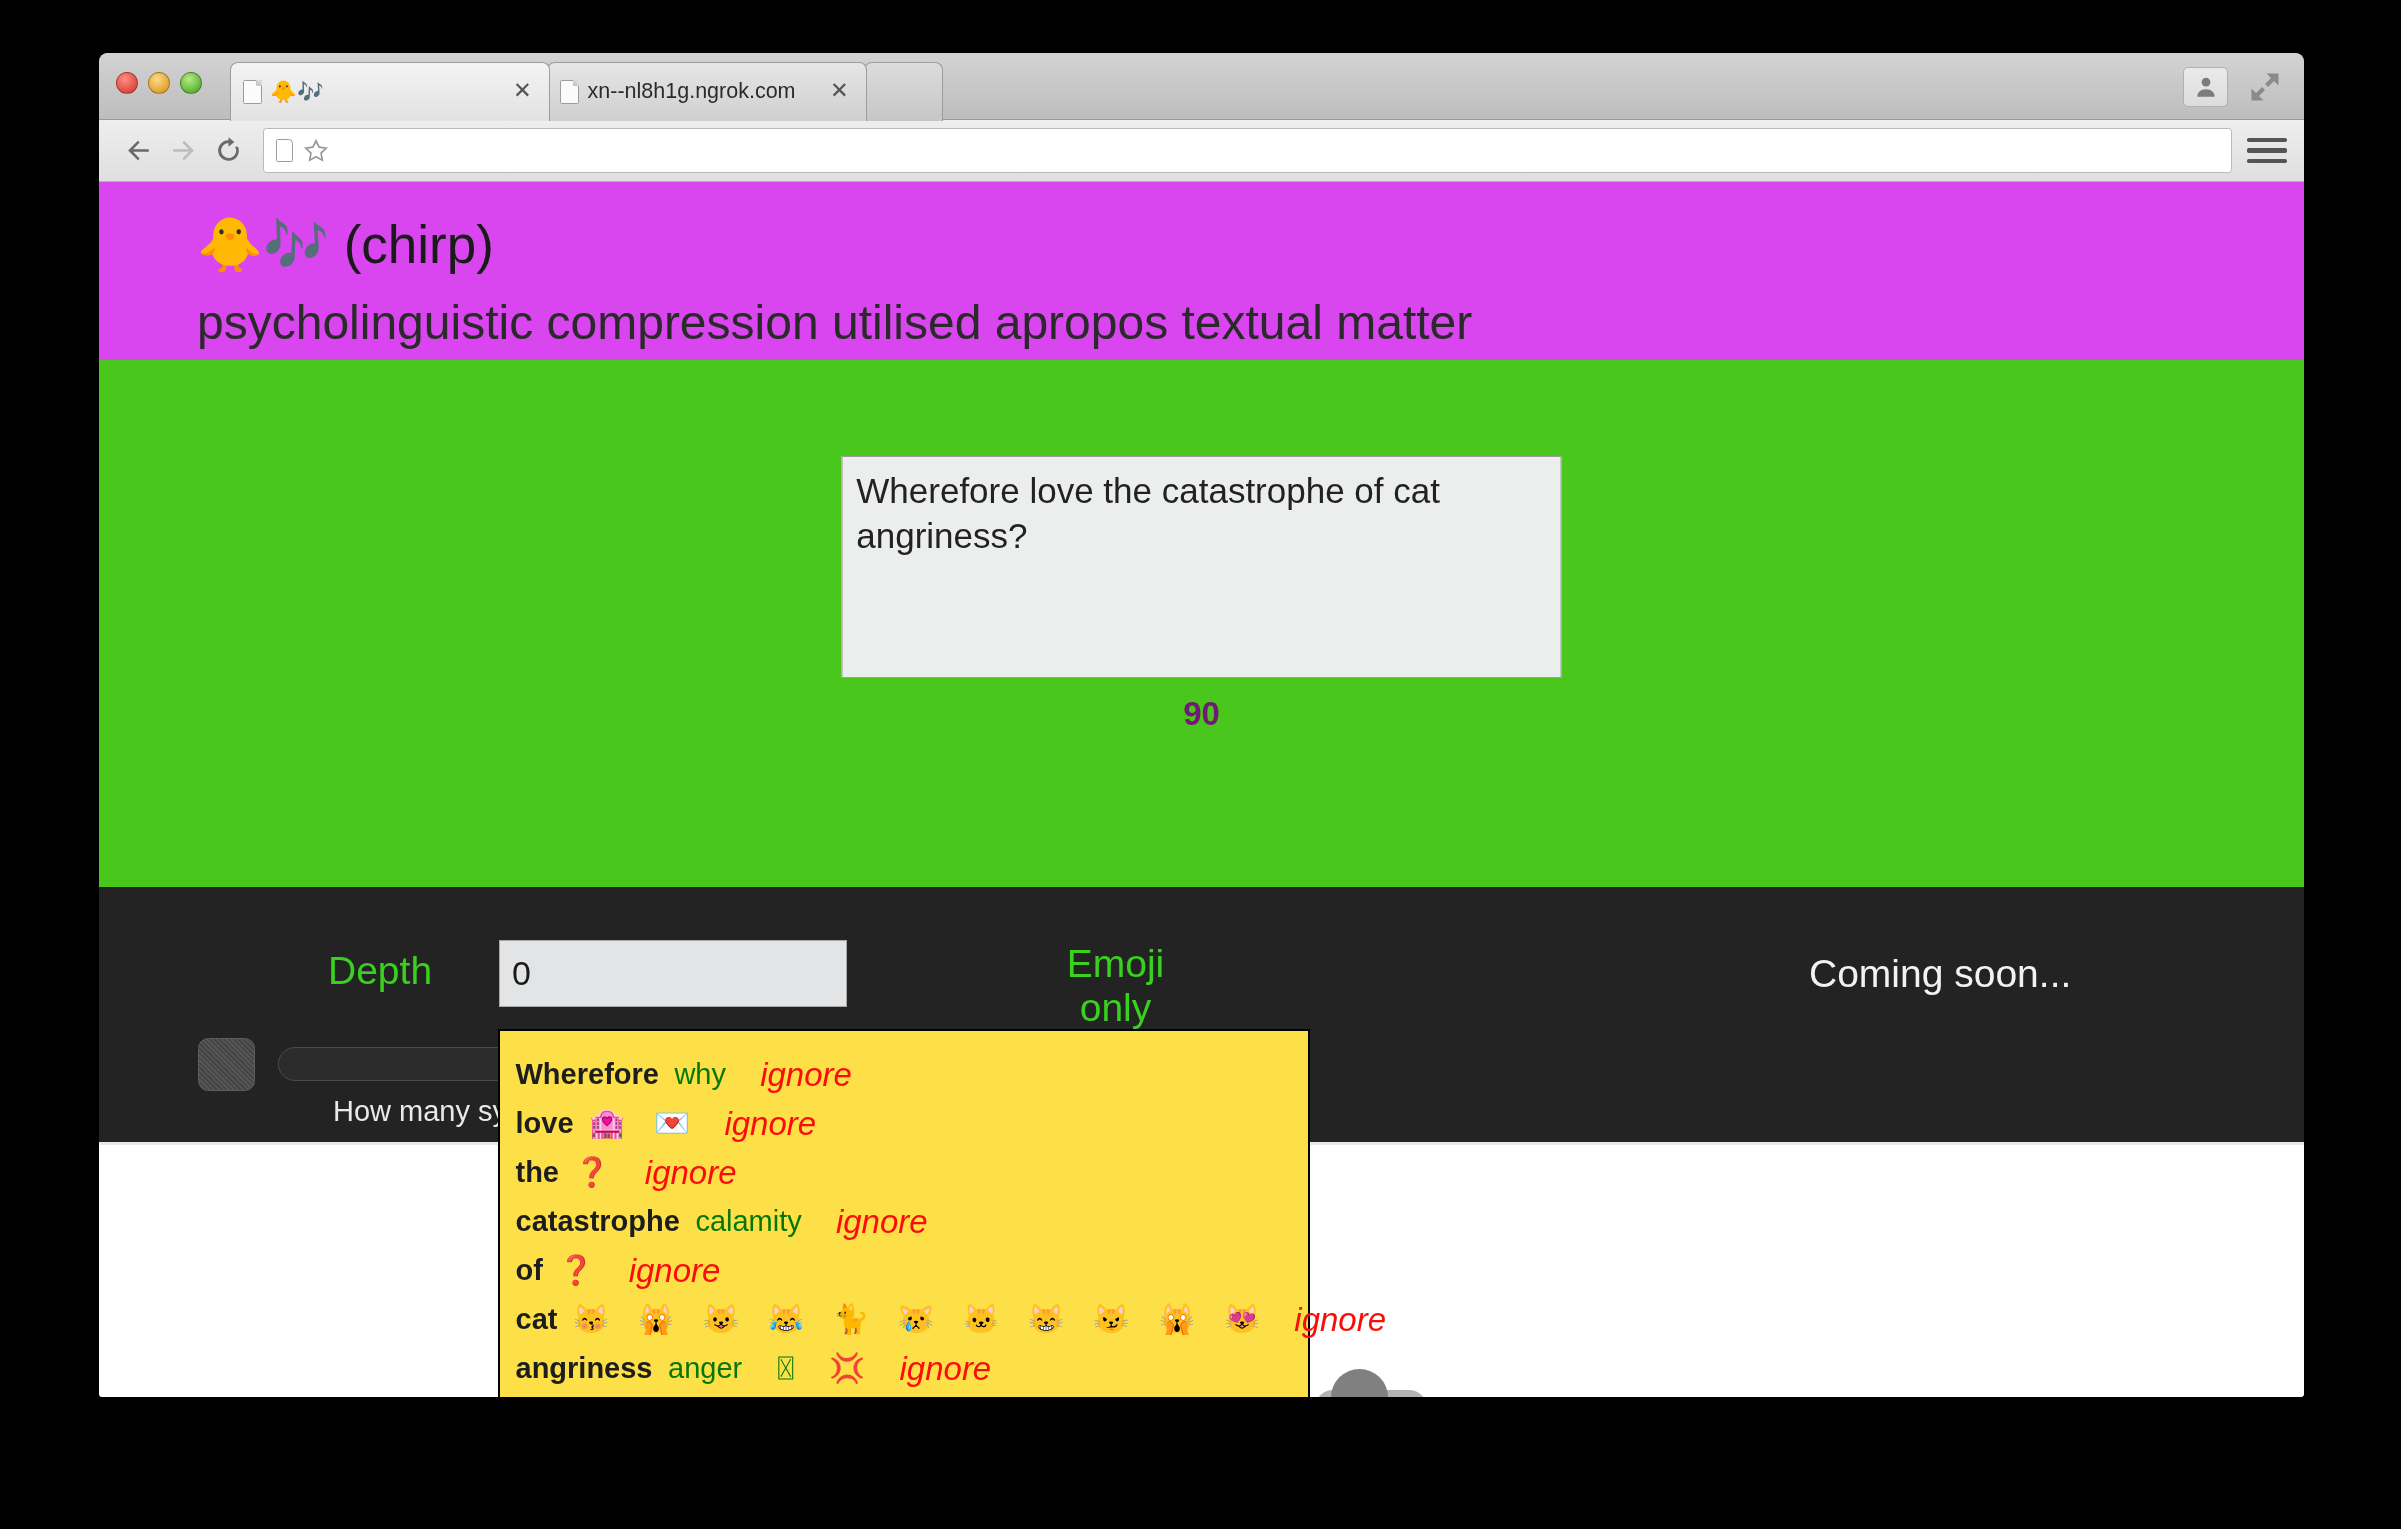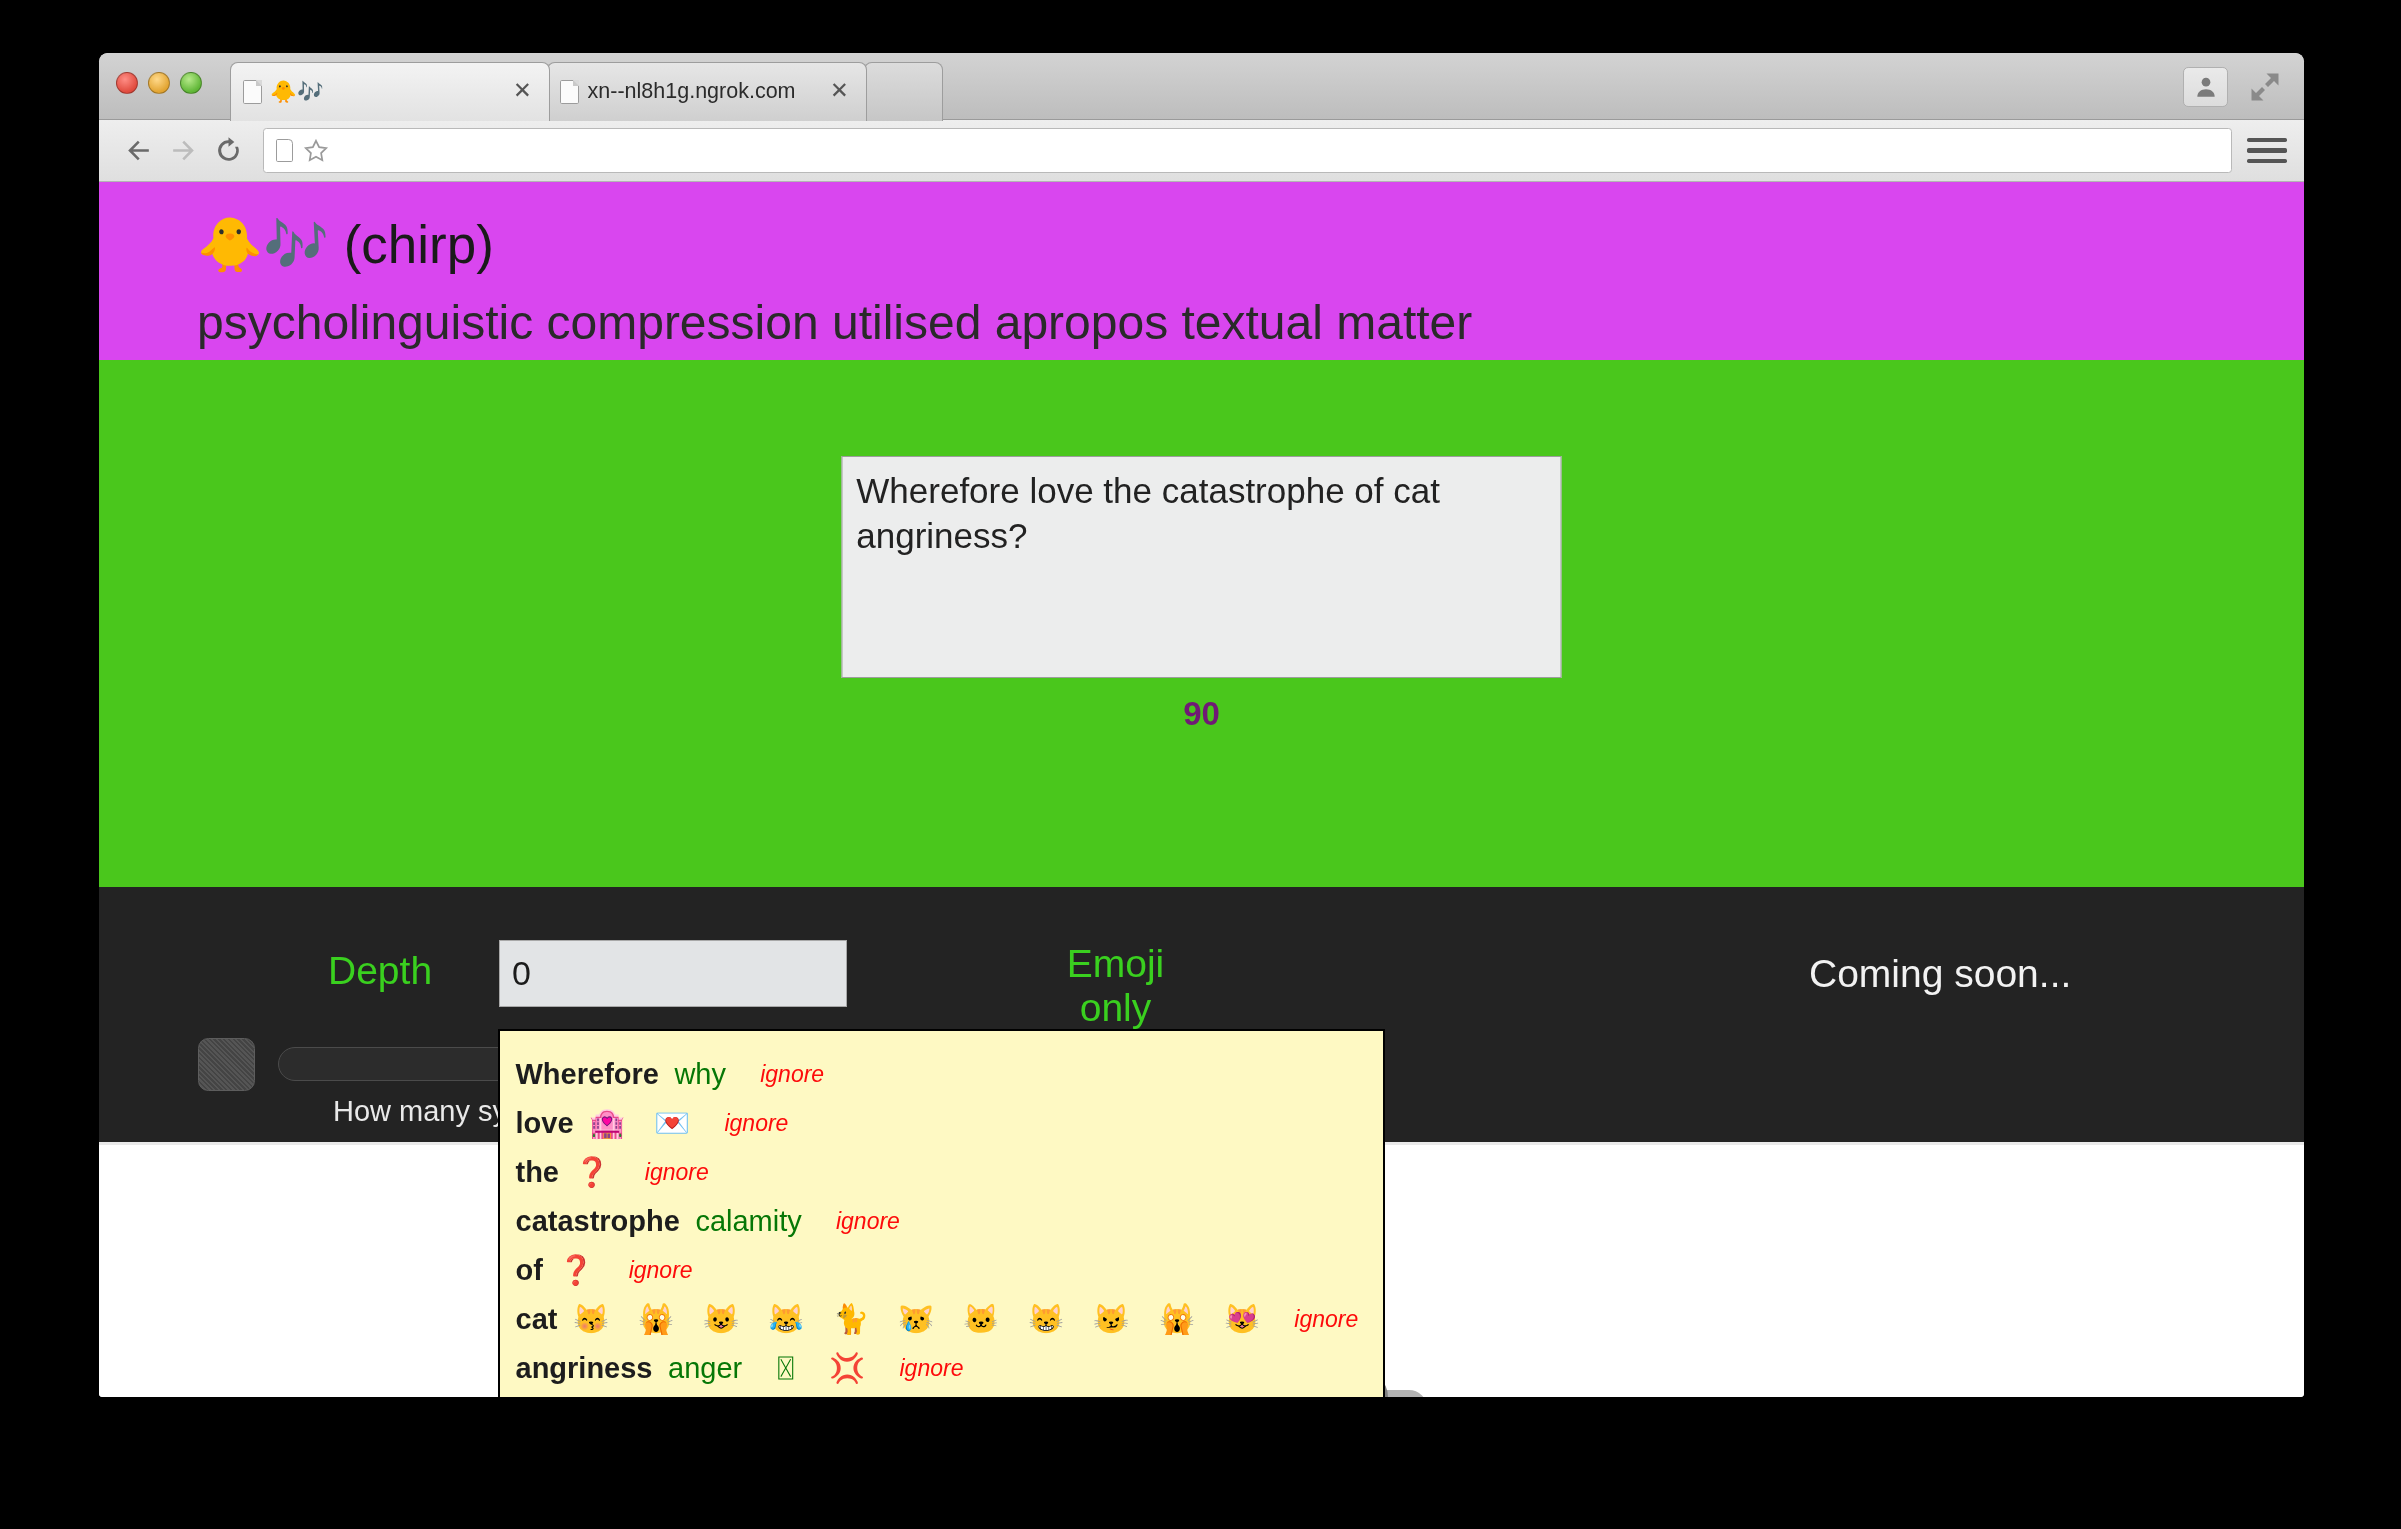--- a/index.html
+++ b/index.html
@@ -222,22 +222,22 @@
     border-radius: 18px;
     background: #b3b3b3;
     z-index: 5;
   }
 
   
   #suggestion-popup {
     position: absolute;
     left: 399px;
     top: 847px;
-    width: 887px;
-    background: #fef9c3;
+    width: 812px;
+    background: #fde047;
     border: 2.6px solid #000000;
     z-index: 20;
     padding: 19px 15.5px 13.8px 15.5px;
   }
   .sugg-row {
     display: flex;
     align-items: center;
     height: 49px;
     white-space: nowrap;
   }
@@ -251,21 +251,21 @@
     font-size: 29px;
     color: #067706;
     margin-right: 29px;
   }
   .sugg-emoji {
     font-size: 29px;
     margin-right: 29px;
     line-height: 1;
   }
   .sugg-ignore {
-    font-size: 23px;
+    font-size: 33px;
     font-style: italic;
     color: #fd0b0b;
     margin-left: 5.2px;
   }
 
   
   #options-bar {
     position: relative;
     background: #232323;
     height: 258px;

